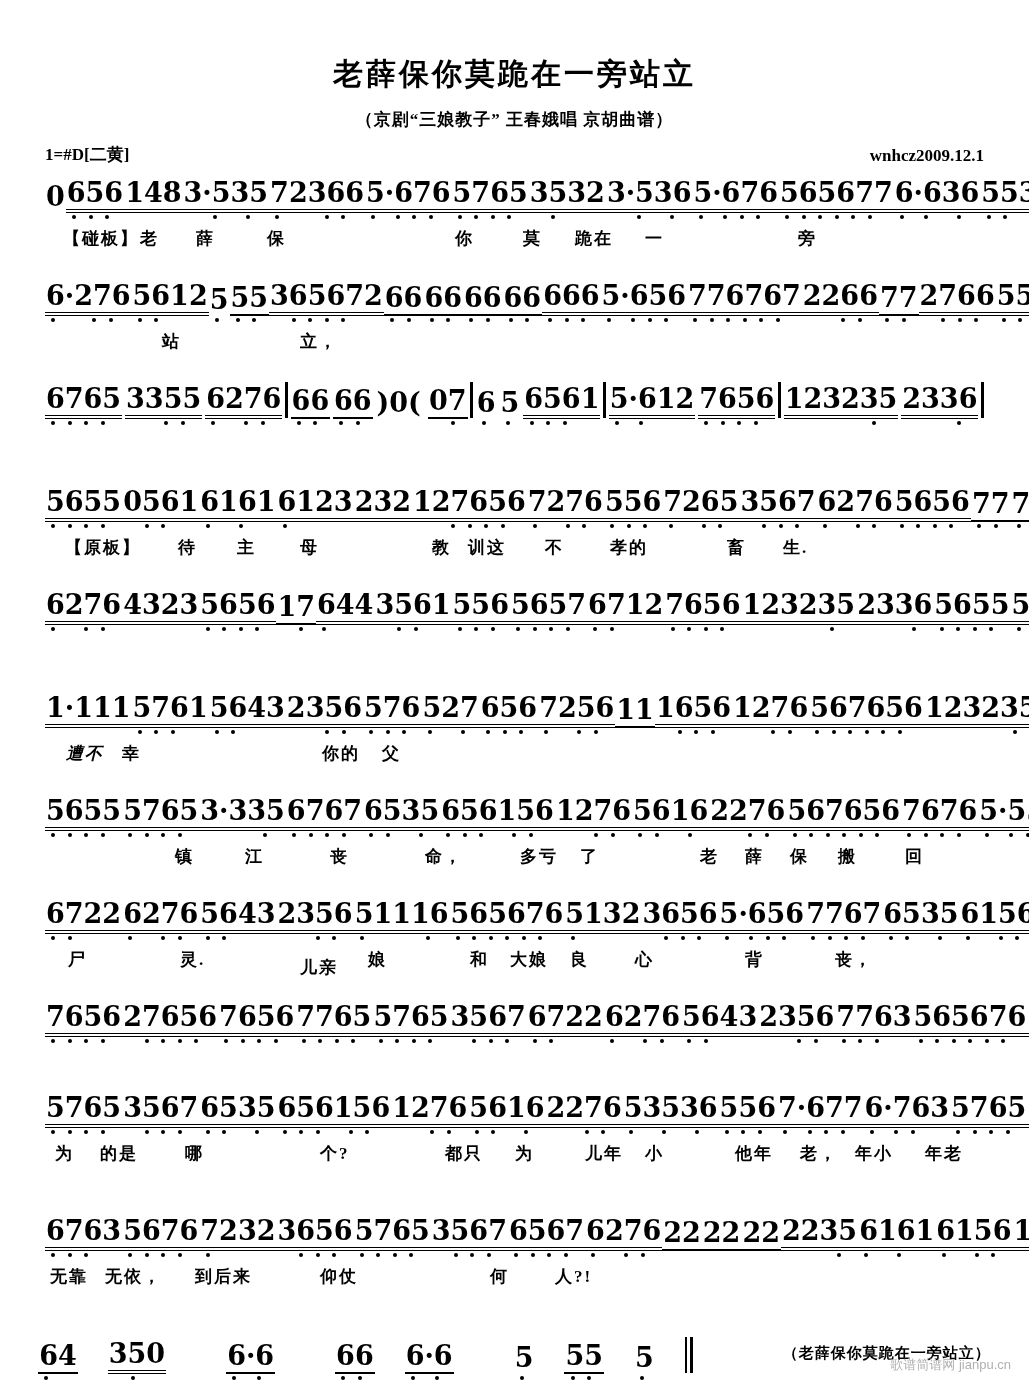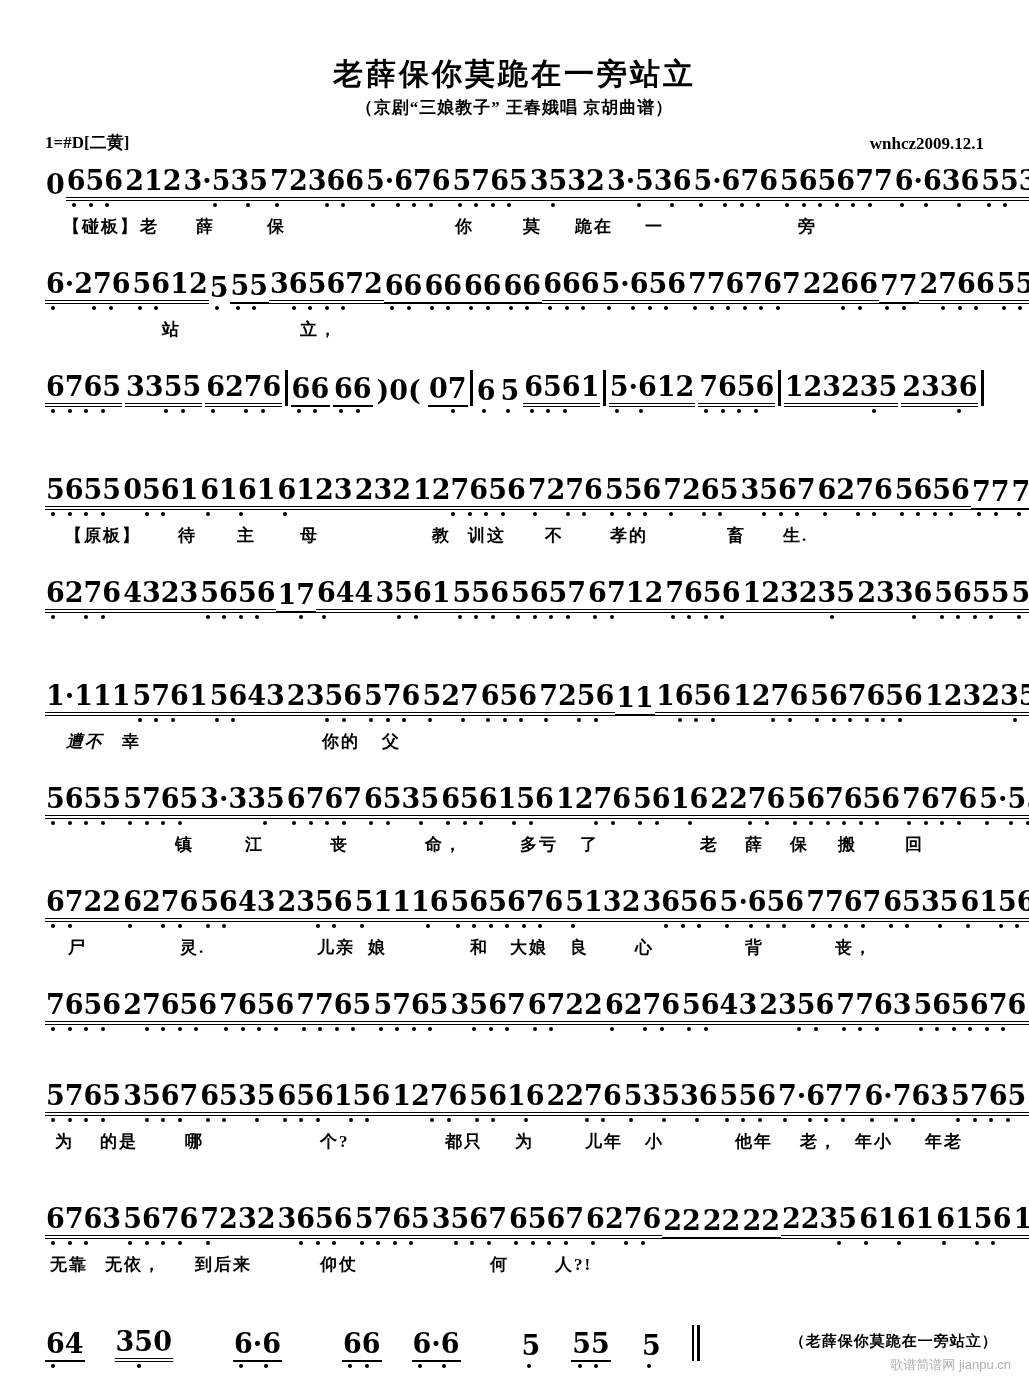--- a/index.html
+++ b/index.html
@@ -7,35 +7,35 @@
     width:1029px;height:1386px;position:relative;overflow:hidden;
     font-family:"Liberation Serif","DejaVu Serif",serif;color:#000;
   }
   .page{padding:24px 45px 0 45px;}
   .title{
     text-align:center;font-size:30px;font-weight:bold;letter-spacing:3px;
     line-height:1.2;
     margin-top:32px;
   }
   .subtitle{
-    text-align:center;font-size:17px;font-weight:bold;margin-top:4px;
+    text-align:center;font-size:17px;font-weight:bold;margin-top:16px;
     letter-spacing:1px;
   }
   .meta-row{
     display:flex;justify-content:space-between;align-items:flex-end;
     margin-top:12px;font-size:17px;font-weight:bold;
   }
   .score{margin-top:10px;}
   .score-line{margin-bottom:24px;}
   .score-line:nth-child(9),.score-line:nth-child(10),.score-line:nth-child(11){margin-bottom:44px;}
   .notes-row{
     display:flex;justify-content:space-between;align-items:flex-end;
     width:100%;
   }
-  .score-line:last-child .notes-row{justify-content:flex-start;gap:30px;}
+  .score-line:last-child .notes-row{justify-content:center;gap:30px;}
   .grp{display:flex;flex-direction:column;align-items:flex-start;}
   .num{
     font-family:"DejaVu Serif","Liberation Serif",serif;
     font-weight:700;font-size:27px;line-height:32px;white-space:nowrap;
     padding:0 1px;
   }
   .num.u2{border-bottom:4px double #000;}
   .num.u1{border-bottom:2px solid #000;}
   .dots{display:flex;height:9px;margin-top:1px;}
   .dots span{display:flex;justify-content:center;align-items:flex-start;}
@@ -83,21 +83,21 @@
           <div class="grp">
             <div class="num u2">656</div>
             <div class="dots">
               <span class="w-full dot"></span>
               <span class="w-full dot"></span>
               <span class="w-full dot"></span>
             </div>
           </div>
           <div class="barline"></div>
           <div class="grp">
-            <div class="num u2">212</div>
+            <div class="num u2">148</div>
             <div class="dots">
               <span class="w-full"></span>
               <span class="w-full"></span>
               <span class="w-full"></span>
             </div>
           </div>
           <div class="grp">
             <div class="num u2">3·535</div>
             <div class="dots">
               <span class="w-full"></span>
@@ -1150,21 +1150,21 @@
               <span class="w-full dot"></span>
               <span class="w-full dot"></span>
             </div>
           </div>
           <div class="barline"></div>
           <div class="barline"></div>
         </div>
         <div class="lyrics">
           <span class="lyric" style="left: 23px;">尸</span>
           <span class="lyric" style="left: 135px;">灵.</span>
-          <span class="lyric" style="left: 272px;">儿亲</span>
+          <span class="lyric" style="left: 255px; margin-top: 8px;">儿亲</span>
           <span class="lyric" style="left: 323px;">娘</span>
           <span class="lyric" style="left: 425px;">和</span>
           <span class="lyric" style="left: 465px;">大娘</span>
           <span class="lyric" style="left: 525px;">良</span>
           <span class="lyric" style="left: 590px;">心</span>
           <span class="lyric" style="left: 700px;">背</span>
           <span class="lyric" style="left: 790px;">丧，</span>
         </div>
       </div>
       <div class="score-line">

